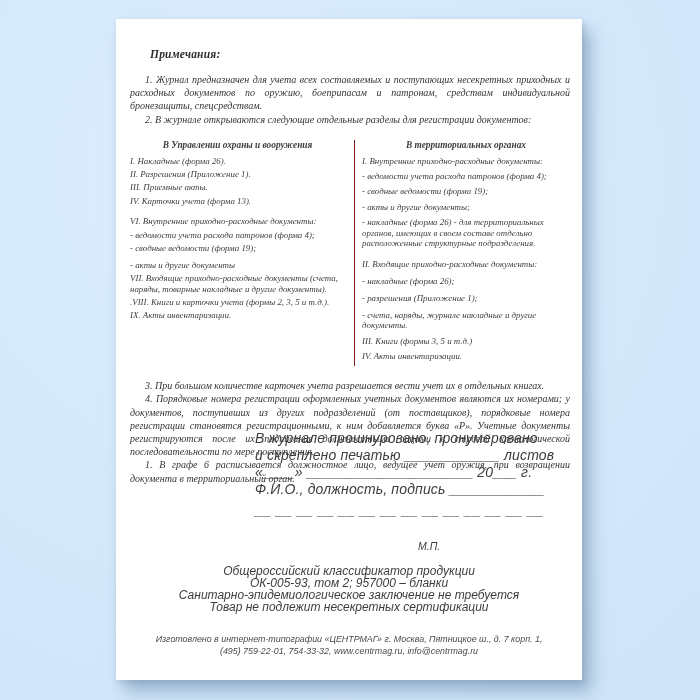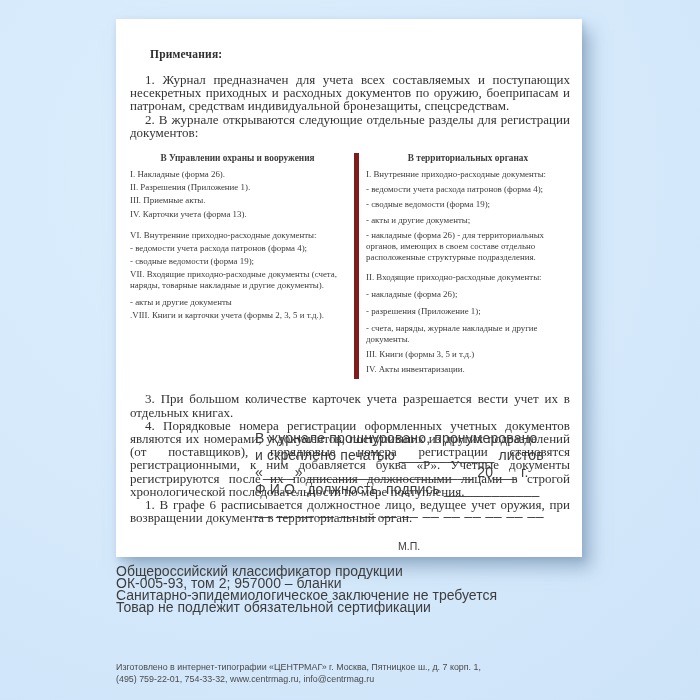--- a/index.html
+++ b/index.html
@@ -2,71 +2,72 @@
 <html><head>
 <meta charset="utf-8">
 <style>
   html, body { margin:0; padding:0; }
   body {
     width:700px; height:700px; position:relative; overflow:hidden;
     background: radial-gradient(circle at 35% 25%, #dceefd 0%, #d5e9fb 55%, #cde3f8 100%);
     font-family: "Liberation Serif", serif;
   }
   .paper {
-    position:absolute; left:116px; top:19px; width:466px; height:538px;
+    position:absolute; left:116px; top:19px; width:466px; height:661px;
     background:#ffffff;
     box-shadow: 9px 11px 16px rgba(110,140,172,0.55), 2px 3px 6px rgba(110,140,172,0.30);
+    font-style: italic;
   }
   .content { position:absolute; left:14px; right:12px; top:29px; }
 
   .doc-title {
     font-weight:bold; font-size:11.5px; color:#2e2e2e;
     margin:0 0 0 20px; letter-spacing:0.2px;
   }
   .para {
-    font-size:13px; line-height:13.2px; text-align:justify; text-indent:15px;
+    font-size:10px; line-height:13.2px; text-align:justify; text-indent:15px;
     color:#333333; margin:0;
   }
   .para.first { margin-top:13px; }
   .para.after-table { margin-top:13px; }
 
   .table-wrap {
     display:flex; margin-top:14px; color:#3c3c3c;
     font-size:8.9px; line-height:10.8px;
   }
   .tcol-left  { width:224px; box-sizing:border-box; padding-right:9px; }
-  .tcol-right { flex:1; border-left:5px solid #7f1d1d; padding-left:7px; box-sizing:border-box; }
+  .tcol-right { flex:1; border-left:1px solid #7f1d1d; padding-left:7px; box-sizing:border-box; }
   .thead { font-weight:bold; text-align:center; font-size:9.3px; margin:0 0 5px 0; }
   .ti { margin:0 0 2.5px 0; }
   .tcol-right .ti { margin-bottom:4.5px; }
   .gap    { margin-top:10px; }
   .gap-sm { margin-top:6px; }
 
   .sec-binding {
     position:absolute; left:139px; top:411px;
     font-family:"Liberation Sans", sans-serif;
     font-size:14px; line-height:17px; color:#3d3d3d; letter-spacing:0.15px;
     white-space:nowrap;
   }
   .sec-binding .dashed { margin-top:4px; letter-spacing:0.5px; }
 
   .sec-stamp {
-    position:absolute; left:282px; top:521px;
+    position:absolute; left:302px; top:521px;
     font-family:"Liberation Sans", sans-serif;
     font-size:10.5px; color:#3d3d3d;
   }
   .sec-cert {
-    position:absolute; left:0; right:0; top:546px; 
+    position:absolute; left:0; right:0; top:546px; text-align:center;
     font-family:"Liberation Sans", sans-serif;
-    font-size:14px; line-height:12px; color:#3d3d3d;
+    font-size:12px; line-height:12px; color:#3d3d3d;
   }
   .sec-printer {
-    position:absolute; left:0; right:0; top:615px; 
+    position:absolute; left:0; right:0; top:615px; text-align:center;
     font-family:"Liberation Sans", sans-serif;
-    font-size:8.9px; line-height:11.5px; color:#4a4a4a;margin-top:28px;
+    font-size:8.9px; line-height:11.5px; color:#4a4a4a;
   }
 </style>
 </head>
 <body>
 
 <div class="paper">
   <div class="content">
 
     <p class="doc-title">Примечания:</p>
 
@@ -76,23 +77,24 @@
     <div class="table-wrap">
       <div class="tcol-left">
         <p class="thead">В Управлении охраны и вооружения</p>
         <div class="ti">I. Накладные (форма 26).</div>
         <div class="ti">II. Разрешения (Приложение 1).</div>
         <div class="ti">III. Приемные акты.</div>
         <div class="ti">IV. Карточки учета (форма 13).</div>
         <div class="ti gap">VI. Внутренние приходно-расходные документы:</div>
         <div class="ti">- ведомости учета расхода патронов (форма 4);</div>
         <div class="ti">- сводные ведомости (форма 19);</div>
+        <div class="ti gap-sm">- акты и другие документы</div>
         <div class="ti">VII. Входящие приходно-расходные документы (счета, наряды, товарные накладные и другие документы).</div>
-        <div class="ti gap-sm">- акты и другие документы</div>
         <div class="ti">.VIII. Книги и карточки учета (формы 2, 3, 5 и т.д.).</div>
+        <div class="ti">IX. Акты инвентаризации.</div>
       </div>
       <div class="tcol-right">
         <p class="thead">В территориальных органах</p>
         <div class="ti">I. Внутренние приходно-расходные документы:</div>
         <div class="ti">- ведомости учета расхода патронов (форма 4);</div>
         <div class="ti">- сводные ведомости (форма 19);</div>
         <div class="ti">- акты и другие документы;</div>
         <div class="ti">- накладные (форма 26) - для территориальных органов, имеющих  в своем составе отдельно расположенные структурные подразделения.</div>
         <div class="ti gap">II. Входящие приходно-расходные документы:</div>
         <div class="ti gap-sm">- накладные (форма 26);</div>
@@ -115,20 +117,20 @@
     <div>Ф.И.О.,  должность,  подпись  ____________</div>
     <div class="dashed">__ __ __ __ __ __ __ __ __ __ __ __ __ __</div>
   </div>
 
   <div class="sec-stamp">М.П.</div>
 
   <div class="sec-cert">
     <div>Общероссийский классификатор продукции</div>
     <div>ОК-005-93, том 2; 957000 – бланки</div>
     <div>Санитарно-эпидемиологическое заключение не требуется</div>
-    <div>Товар не подлежит обязательной сертификации</div>
+    <div>Товар не подлежит несекретных сертификации</div>
   </div>
 
   <div class="sec-printer">
     <div>Изготовлено в интернет-типографии «ЦЕНТРМАГ» г. Москва, Пятницкое ш., д. 7 корп. 1,</div>
     <div>(495) 759-22-01, 754-33-32, www.centrmag.ru, info@centrmag.ru</div>
   </div>
 </div>
 
 </body></html>

